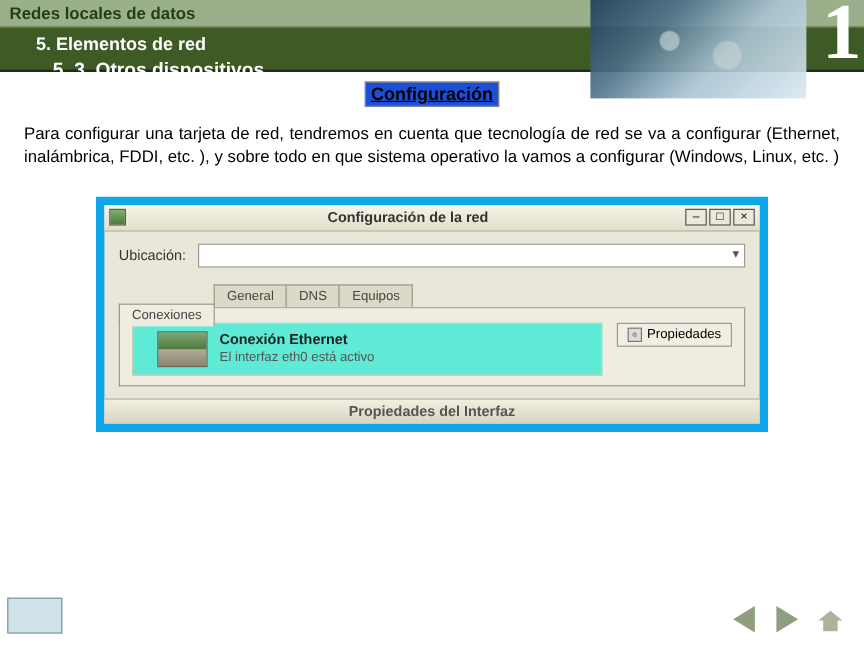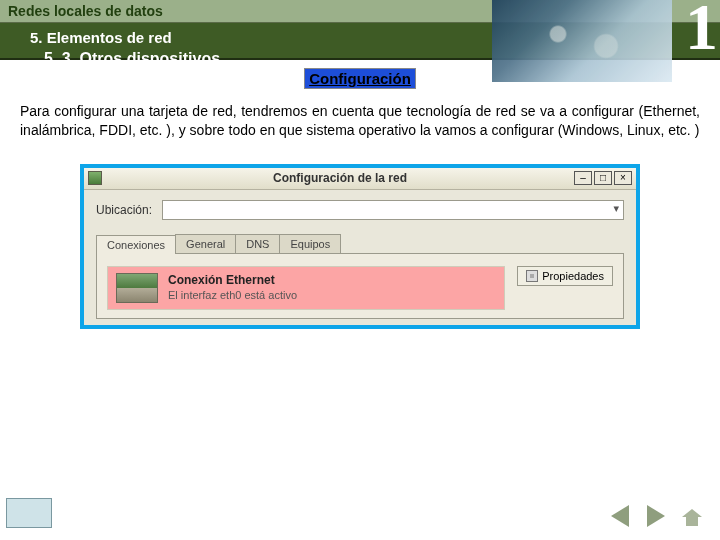--- a/index.html
+++ b/index.html
@@ -90,21 +90,21 @@
     text-align: justify;
     line-height: 1.35;
   }
   
   .dialog-wrap {
     margin: 24px auto 0;
     width: 560px;
   }
   .dlg {
     background: #e9e7da;
-    border: 4px solid #0ea5e9;
+    border: 7px solid #0ea5e9;
     font-size: 12px;
   }
   .dlg-titlebar {
     display: flex;
     align-items: center;
     background: linear-gradient(#f6f4e9,#e1deca);
     border-bottom: 1px solid #b5b2a0;
     padding: 2px 4px;
     height: 22px;
   }
@@ -168,39 +168,39 @@
     border: 1px solid #9b9a8c;
     border-bottom: none;
     margin-right: -1px;
     background: #dcd9c8;
     color: #444;
     cursor: pointer;
   }
   .tab.active {
     background: #efece0;
     position: relative;
-    top: 1px;
+    top: 16px;
   }
   .tab-content {
     border: 1px solid #9b9a8c;
     border-top: none;
     background: #efece0;
     padding: 12px 10px 8px 10px;
     display: flex;
     align-items: flex-start;
     gap: 12px;
   }
   .conn-left {
     display: flex;
     gap: 10px;
     align-items: center;
     flex: 1;
     border: 1px solid #cfccba;
-    background: #fca5a5;
-    padding: 6px 8px;
+    background: #5eead4;
+    padding: 6px 20px;
   }
   .nic-icon {
     width: 42px; height: 30px;
     background:
       linear-gradient(#7fa774,#4d7a3f) top/100% 14px no-repeat,
       linear-gradient(#b8b29e,#8b856f) bottom/100% 16px no-repeat;
     border: 1px solid #6a6a58;
   }
   .conn-text { line-height: 1.3; }
   .conn-title { font-weight: bold; color: #222; }
@@ -334,20 +334,21 @@
             <div class="conn-title">Conexión Ethernet</div>
             <div class="conn-sub">El interfaz eth0 está activo</div>
           </div>
         </div>
         <div class="prop-btn">
           <span class="gear"></span>
           <span>Propiedades</span>
         </div>
       </div>
     </div>
+    <div class="sub-dlg-title">Propiedades del Interfaz</div>
   </div>
 </div>
 
 <div class="footer-box"></div>
 
 <div class="footer-nav">
   <div class="navbtn">
       <div class="tri-left"></div>
     </div>
   <div class="navbtn">

